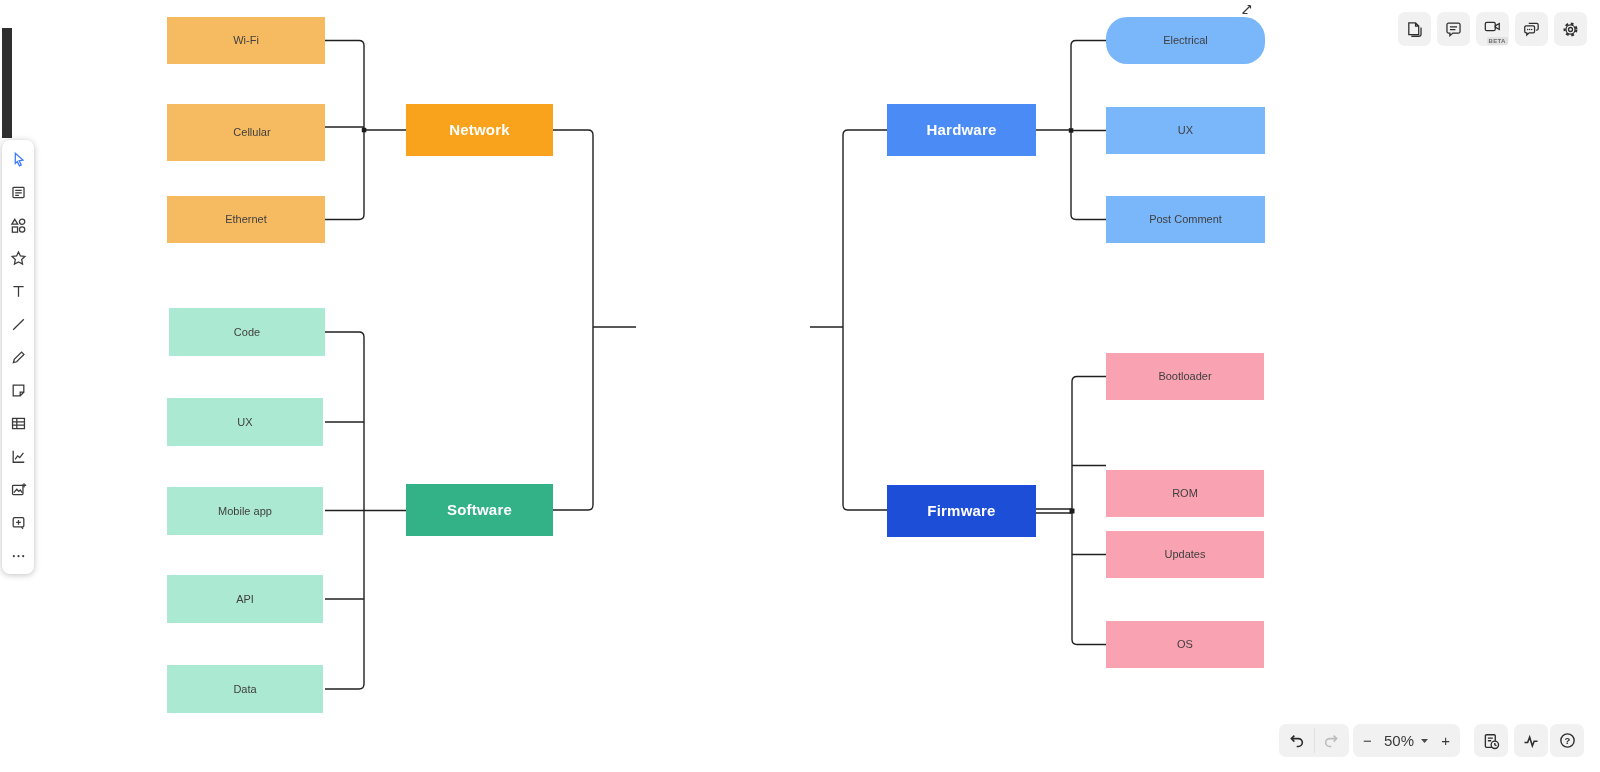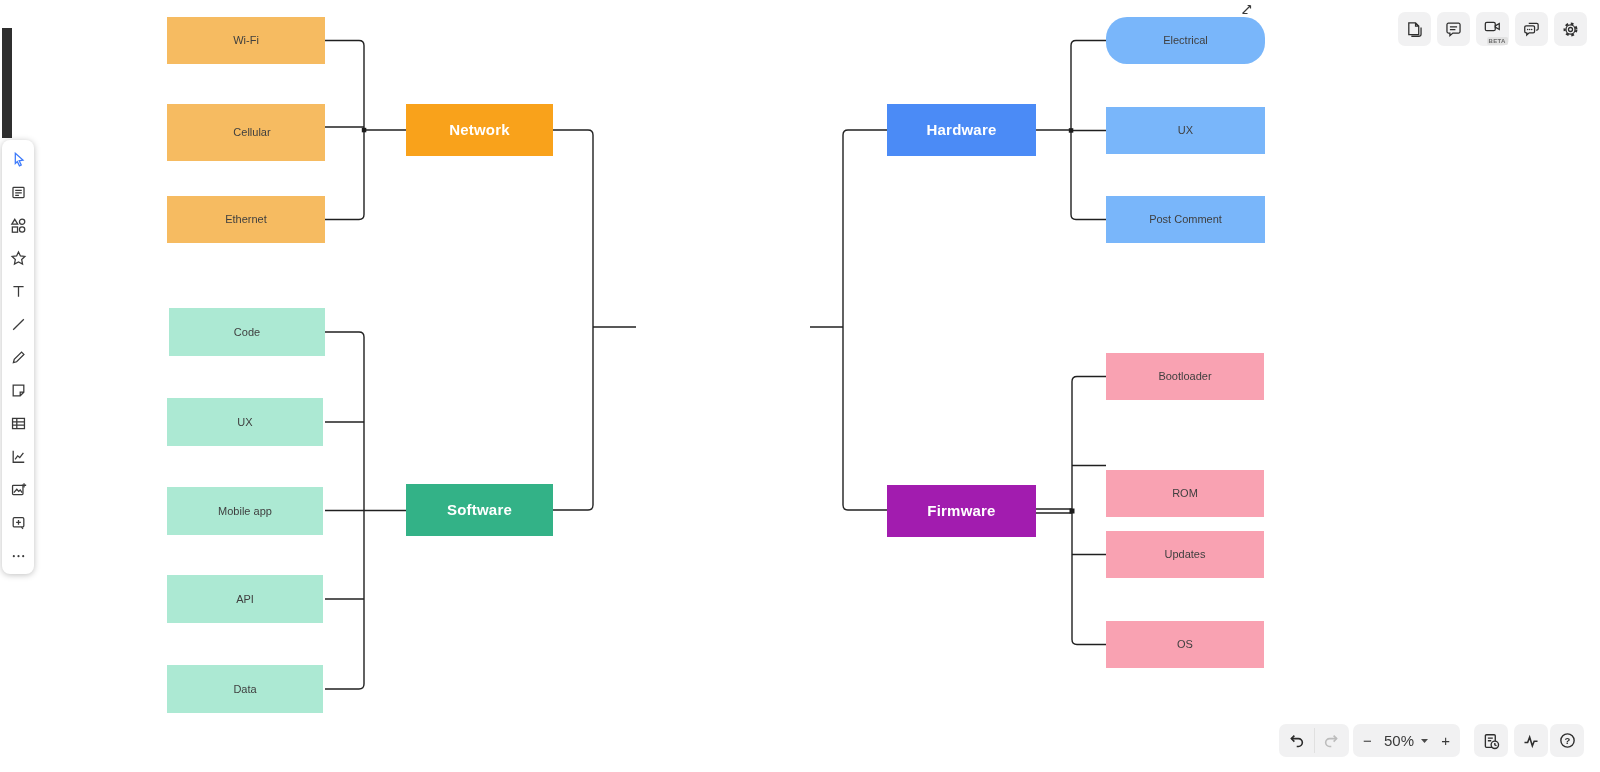--- a/index.html
+++ b/index.html
@@ -114,21 +114,21 @@
   <div class="node child" style="left: 167px; top: 575px; width: 156px; height: 48px; background-color: rgb(172, 233, 211);">API</div>
   <div class="node child" style="left: 167px; top: 665px; width: 156px; height: 48px; background-color: rgb(172, 233, 211);">Data</div>
   <div class="node parent" style="left: 406px; top: 484px; width: 147px; height: 52px; background-color: rgb(51, 178, 135);">Software</div>
 
 
   <div class="node parent" style="left: 887px; top: 104px; width: 149px; height: 52px; background-color: rgb(75, 139, 246);">Hardware</div>
   <div class="node child" style="left: 1106px; top: 17px; width: 159px; height: 47px; background-color: rgb(121, 182, 250); border-radius: 21px;">Electrical</div>
   <div class="node child" style="left: 1106px; top: 107px; width: 159px; height: 47px; background-color: rgb(121, 182, 250);">UX</div>
   <div class="node child" style="left: 1106px; top: 196px; width: 159px; height: 47px; background-color: rgb(121, 182, 250);">Post Comment</div>
 
-  <div class="node parent" style="left: 887px; top: 485px; width: 149px; height: 52px; background-color: #a21caf;">Firmware</div>
+  <div class="node parent" style="left: 887px; top: 485px; width: 149px; height: 52px; background-color: #1d4ed8;">Firmware</div>
   <div class="node child" style="left: 1106px; top: 353px; width: 158px; height: 47px; background-color: rgb(249, 162, 178);">Bootloader</div>
   <div class="node child" style="left: 1106px; top: 442px; width: 158px; height: 47px; background-color: rgb(249, 162, 178); margin-top: 28px;">ROM</div>
   <div class="node child" style="left: 1106px; top: 621px; width: 158px; height: 47px; background-color: rgb(249, 162, 178);">OS</div>
   <div class="node child" style="left: 1106px; top: 531px; width: 158px; height: 47px; background-color: rgb(249, 162, 178);">Updates</div>
 
   <div class="resize-handle">
     <svg width="16" height="16" viewBox="0 0 16 16">
       <path d="M4.5,11.5 L12.5,3.5 M12.5,3.5 H9.6 M12.5,3.5 V6.4 M4.5,11.5 H9.5"></path>
     </svg>
   </div>

